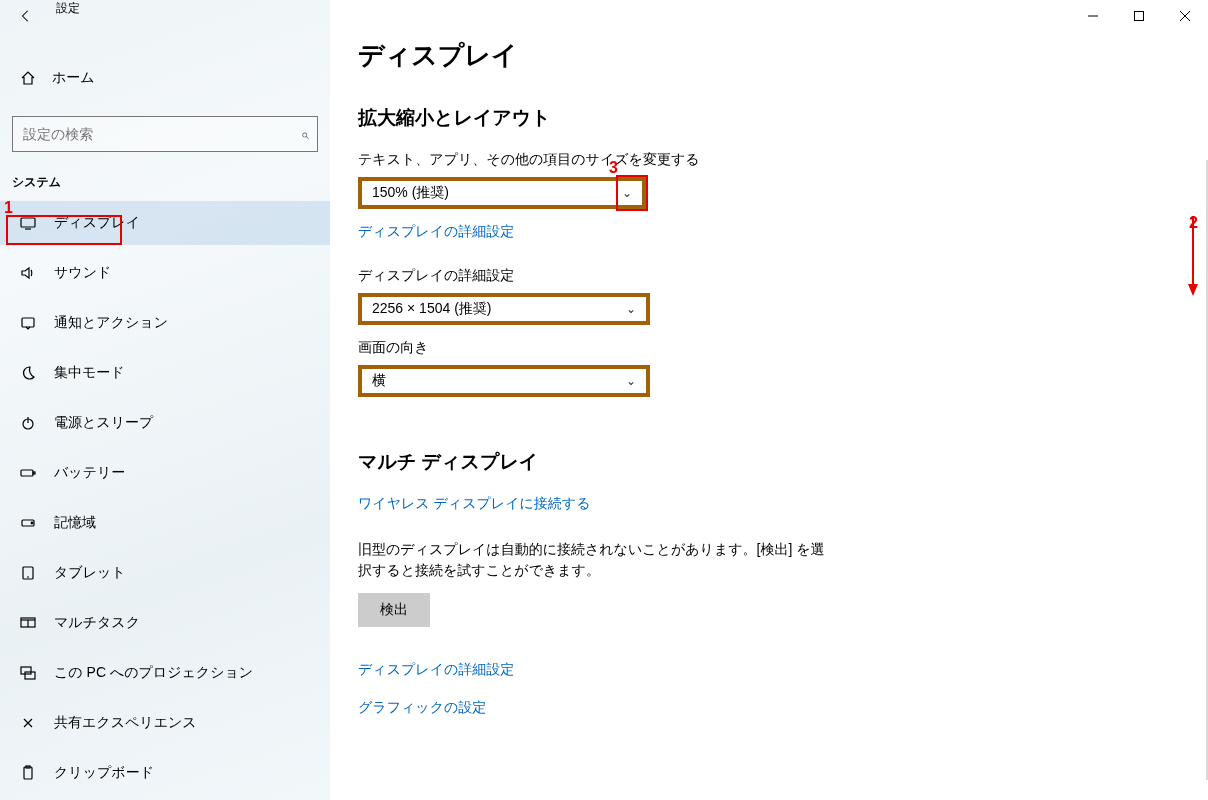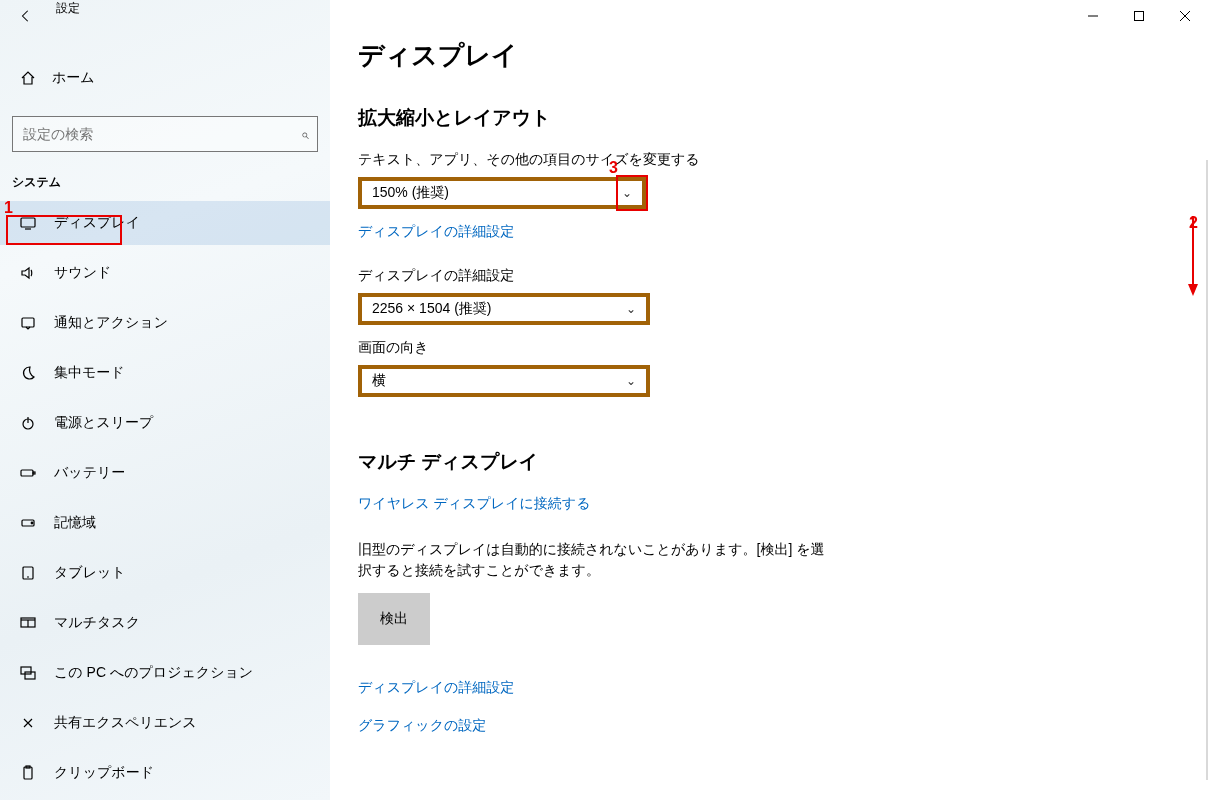--- a/index.html
+++ b/index.html
@@ -163,21 +163,21 @@
   .spacer-md { height: 26px; }
   .desc {
     font-size:14px;
     max-width: 470px;
     line-height: 1.5;
     margin: 0 0 12px 0;
   }
   .btn-gray {
     background:#ccc;
     border:none;
-    padding: 17px 22px;
+    padding: 8px 22px;
     font-size:14px;
     cursor:pointer;
   }
   
   .scroll-track {
     position:absolute;
     right:0; top:160px;
     width:2px; height:620px;
     background:#d9d9d9;
   }

